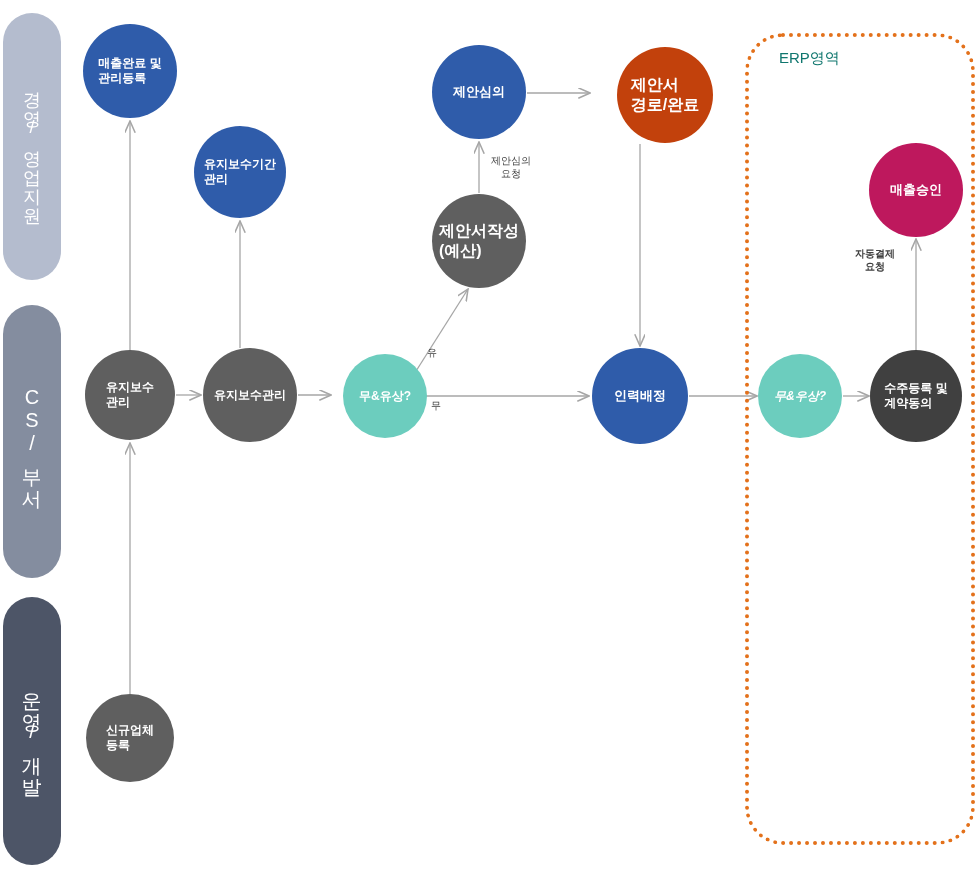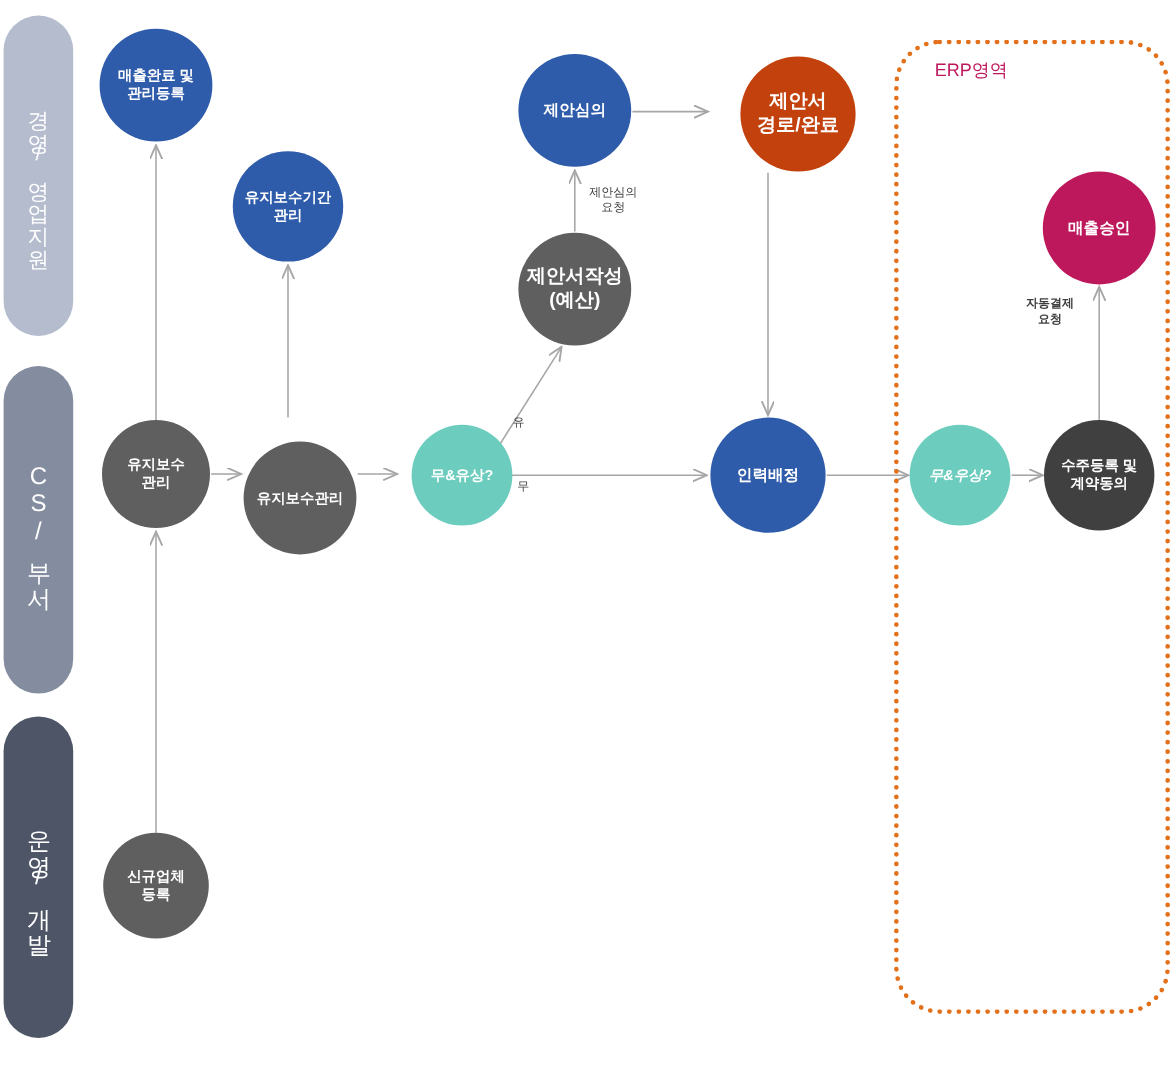--- a/index.html
+++ b/index.html
@@ -41,21 +41,20 @@
     line-height: 1.0;
     font-weight: normal;
   }
   .node {
     position: absolute;
     border-radius: 50%;
     color: #ffffff;
     display: flex;
     align-items: center;
     justify-content: center;
-    text-align: center;
     font-weight: bold;
     line-height: 1.22;
     box-sizing: border-box;
   }
   .node span {
     display: block;
     padding: 0 4px;
   }
   .edge-label {
     position: absolute;
@@ -125,35 +124,35 @@
   </div>
   <div class="lane" style="left:3px; top:305px; width:58px; height:273px; background:#848d9f;">
     <div class="lane-text" style="font-size:20px;">CS/부서</div>
   </div>
   <div class="lane" style="left:3px; top:597px; width:58px; height:268px; background:#4d5567;">
     <div class="lane-text" style="font-size:20px;">운영/개발</div>
   </div>
 
   <div class="group-box" style="left:745px; top:33px; width:230px; height:812px;
               border:4px dotted #e3711b;"></div>
-  <div class="group-title" style="left:779px; top:49px; color:#be185d;">ERP영역</div>
+  <div class="group-title" style="left:779px; top:49px; color:#0f766e;">ERP영역</div>
 
   <div class="node" style="left:83px; top:24px; width:94px; height:94px; background:#2f5caa; font-size:12px;">
     <span>매출완료 및<br>관리등록</span>
   </div>
 
   <div class="node" style="left:194px; top:126px; width:92px; height:92px; background:#2f5caa; font-size:12px;">
     <span>유지보수기간<br>관리</span>
   </div>
 
   <div class="node" style="left:85px; top:350px; width:90px; height:90px; background:#5f5f5f; font-size:12px;">
     <span>유지보수<br>관리</span>
   </div>
 
-  <div class="node" style="left:203px; top:368px; width:94px; height:94px; background:#5f5f5f; font-size:12px;">
+  <div class="node" style="left:203px; top:348px; width:94px; height:94px; background:#5f5f5f; font-size:12px;">
     <span>유지보수관리</span>
   </div>
 
   <div class="node" style="left:343px; top:354px; width:84px; height:84px; background:#6ccdbe; font-size:12px;">
     <span>무&amp;유상?</span>
   </div>
 
   <div class="node" style="left:432px; top:194px; width:94px; height:94px; background:#5f5f5f; font-size:16px;">
     <span>제안서작성<br>(예산)</span>
   </div>

